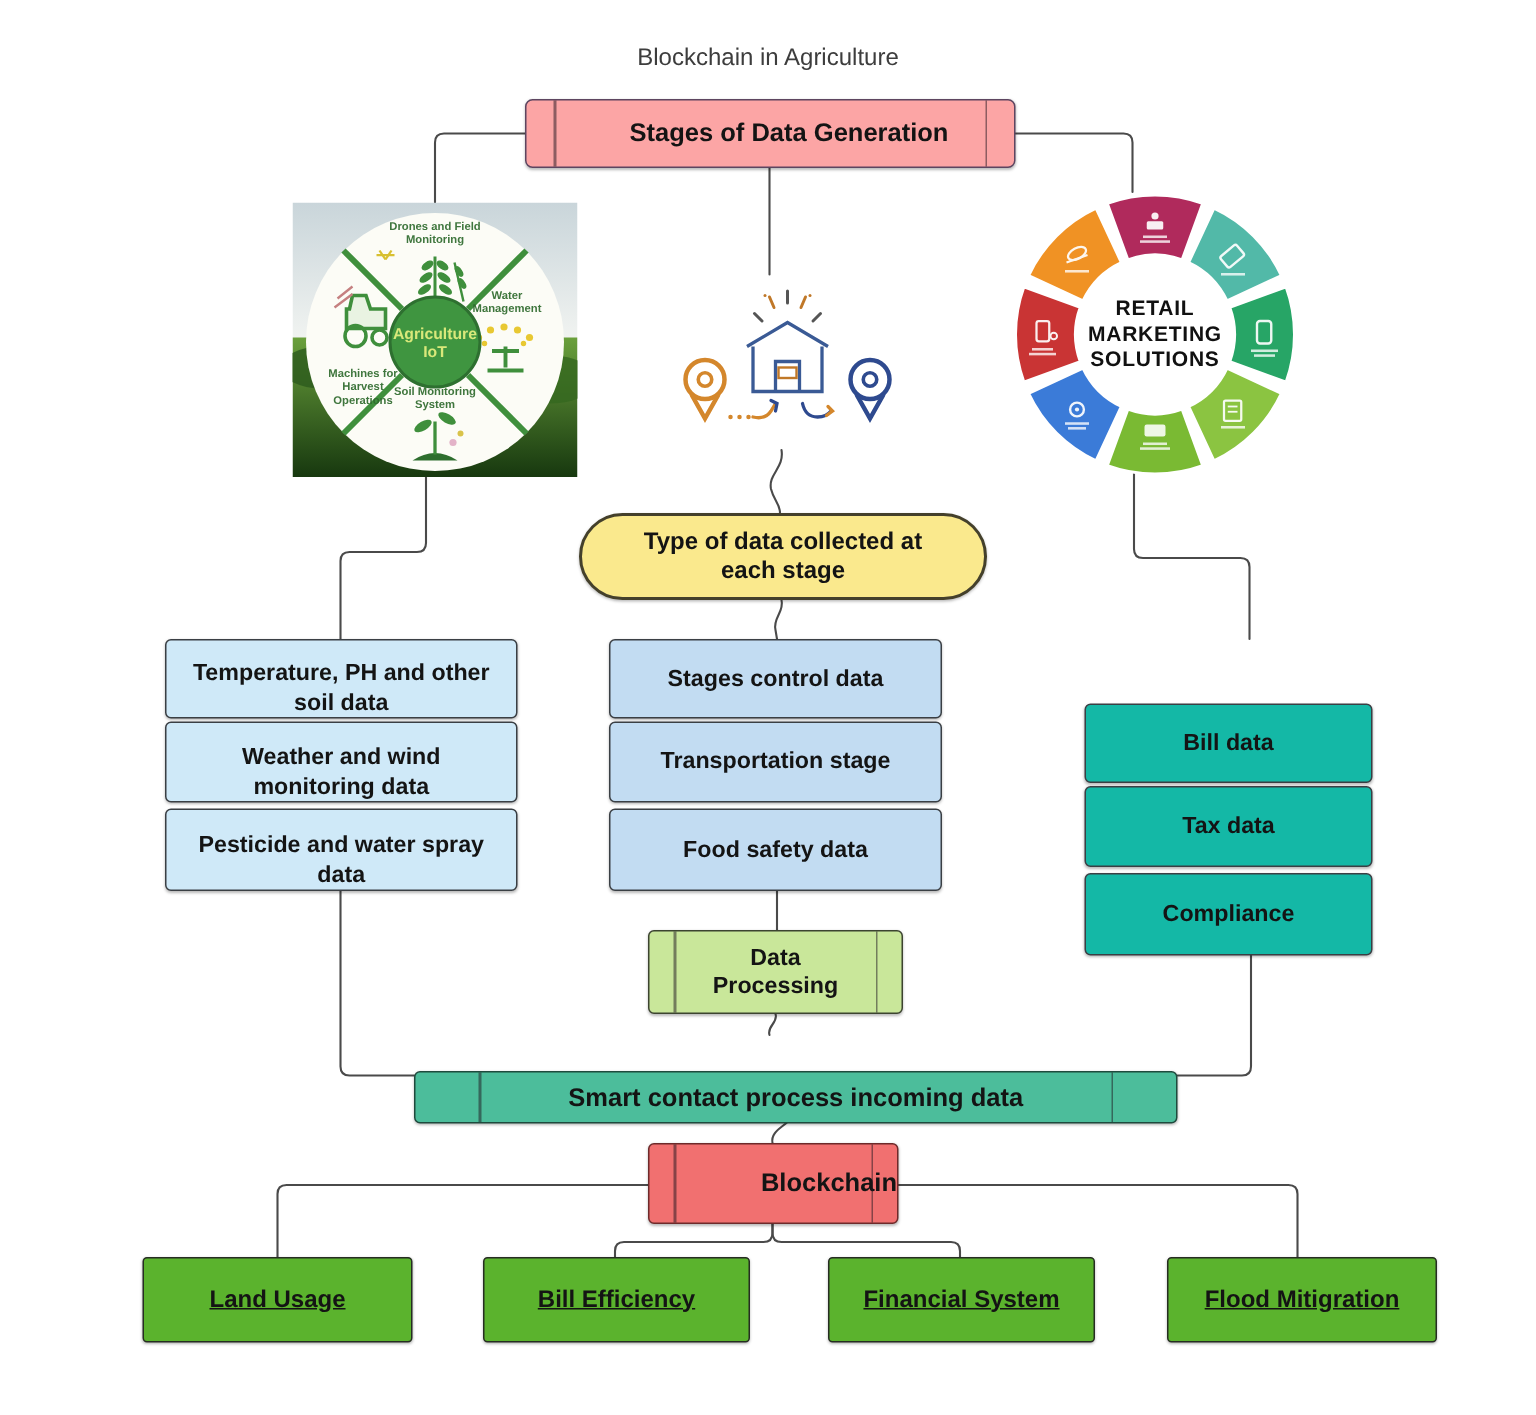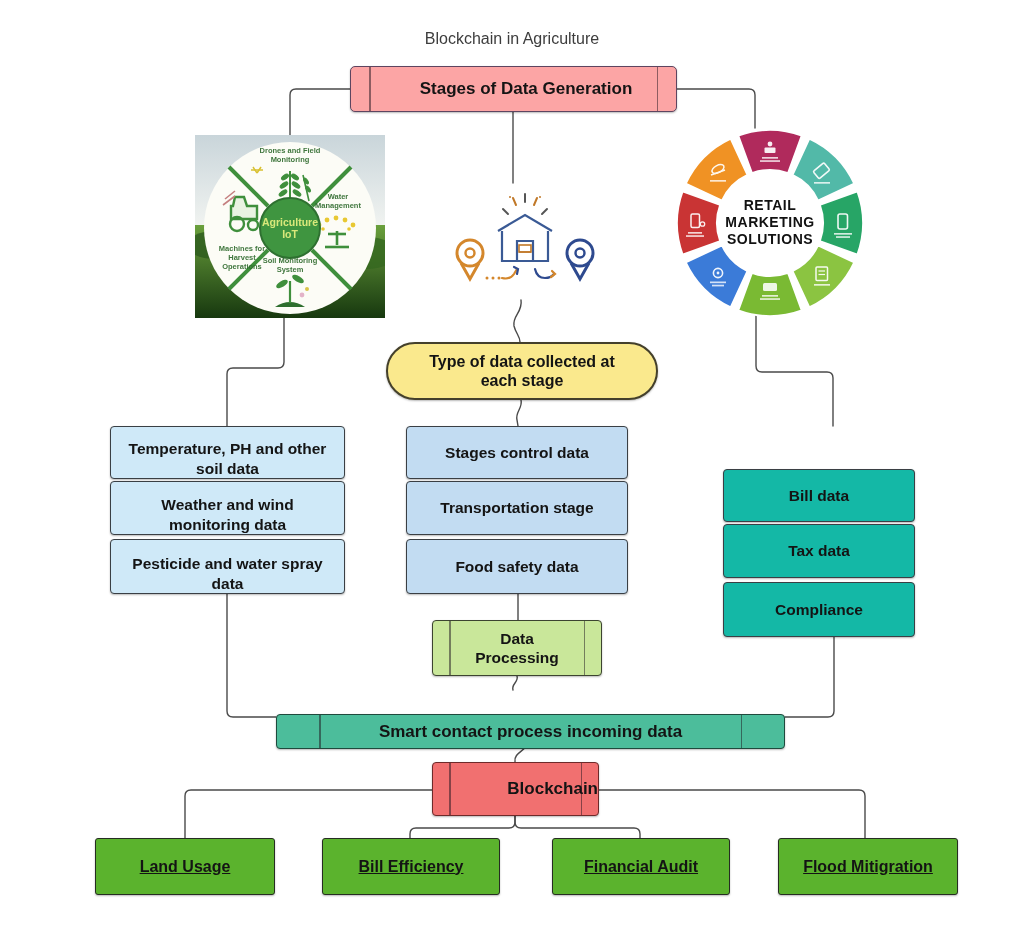--- a/index.html
+++ b/index.html
@@ -314,19 +314,19 @@
     <span>Blockchain</span>
   </div>
 
   <div class="box out" style="left:95px;width:180px">
     <span>Land Usage</span>
     </div>
   <div class="box out" style="left:322px;width:178px">
     <span>Bill Efficiency</span>
     </div>
   <div class="box out" style="left:552px;width:178px">
-    <span>Financial Audit</span>
+    <span>Financial System</span>
     </div>
   <div class="box out" style="left:778px;width:180px">
     <span>Flood Mitigration</span>
     </div>
 
 </div>
 
 </body></html>

